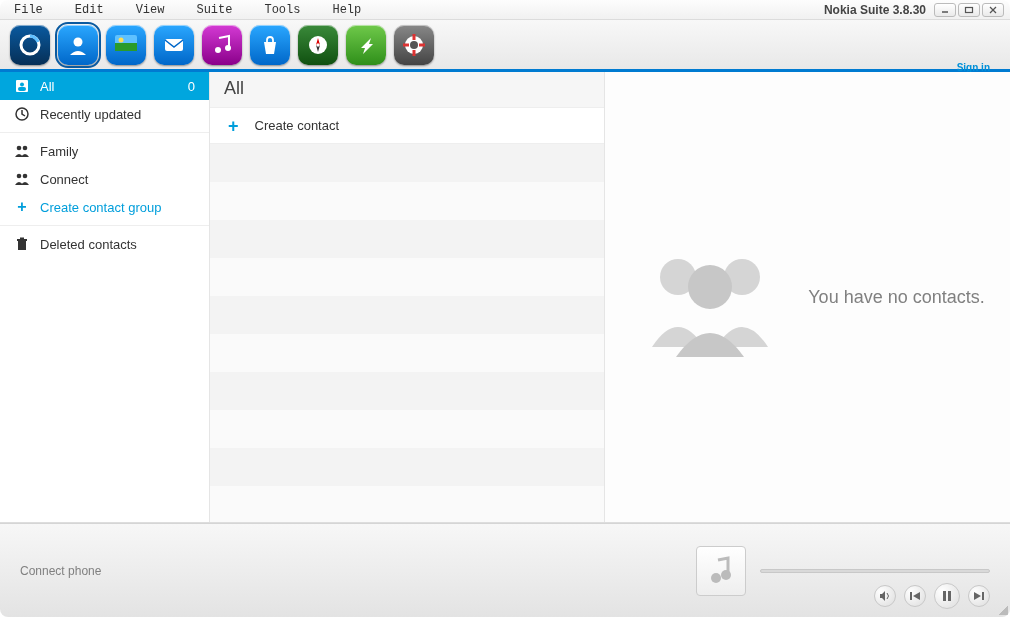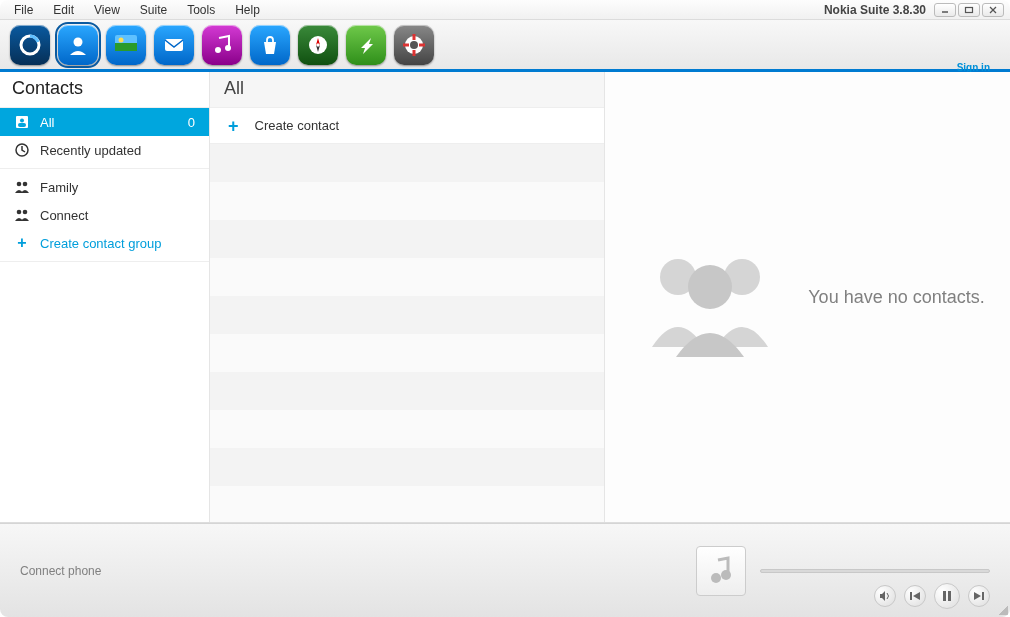--- a/index.html
+++ b/index.html
@@ -19,21 +19,21 @@
 
 .titlebar {
   height: 20px;
   background: linear-gradient(#fdfdfd, #f1f1f1);
   display: flex;
   align-items: center;
   padding: 0 6px;
   border-bottom: 1px solid #dcdcdc;
   font-size: 12px;
 }
-.menubar { display: flex; gap: 4px; }
+.menubar { display: flex; gap: 16px; font-family: Liberation Mono, monospace; }
 .menubar .menu-item { padding: 2px 8px; cursor: default; }
 .titlebar-spacer { flex: 1; }
 .app-title { font-weight: bold; color: #444; margin-right: 8px; }
 .win-controls { display: flex; gap: 2px; }
 .win-btn {
   width: 22px; height: 14px;
   border: 1px solid #bbb;
   border-radius: 3px;
   background: linear-gradient(#fff,#eaeaea);
   display: flex; align-items: center; justify-content: center;
@@ -270,21 +270,20 @@
           <rect x="17" y="10.5" width="6" height="3" fill="#d33"></rect>
         </svg>
     </div>
   </div>
   <div class="sign-in">Sign in</div>
 </div>
 
 <div class="main">
 
   <div class="sidebar">
-    <div class="sidebar-header">Contacts</div>
     <div class="sidebar-list">
 
       <div class="sb-item active">
         <span class="sb-icon">
           <svg width="14" height="14">
               <rect x="1" y="1" width="12" height="12" rx="1" fill="#fff"></rect>
               <circle cx="7" cy="5.5" r="2" fill="#00a6de"></circle>
               <rect x="3" y="8" width="8" height="4" rx="2" fill="#00a6de"></rect>
             </svg>
         </span>
@@ -329,20 +328,30 @@
       </div>
 
 
       <div class="sb-item link">
         <span class="sb-icon" style="color:#009edb;font-weight:bold;font-size:16px;">+</span>
         <span>Create contact group</span>
       </div>
 
       <div class="sb-divider"></div>
 
+      <div class="sb-item">
+        <span class="sb-icon">
+          <svg width="14" height="14">
+              <rect x="3" y="4" width="8" height="9" fill="#333"></rect>
+              <rect x="2" y="2" width="10" height="2" fill="#333"></rect>
+              <rect x="5" y="0.5" width="4" height="1.5" fill="#333"></rect>
+            </svg>
+        </span>
+        <span>Deleted contacts</span>
+      </div>
 
     </div>
   </div>
 
   <div class="midcol">
     <div class="midcol-header">All</div>
     <div class="create-row">
       <span class="plus-icon">+</span>
       <span>Create contact</span>
     </div>

